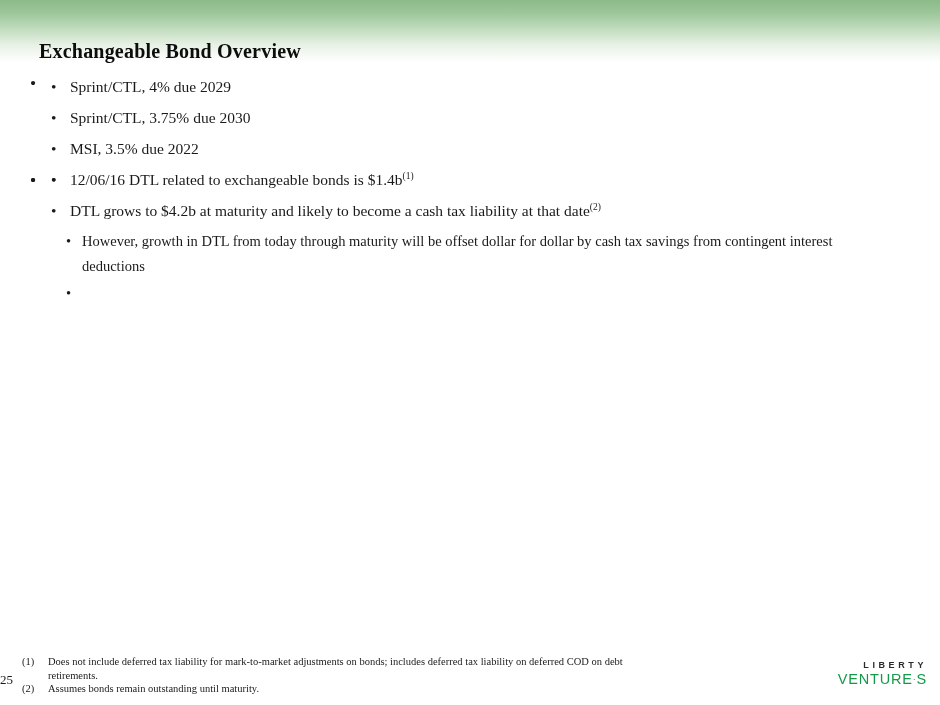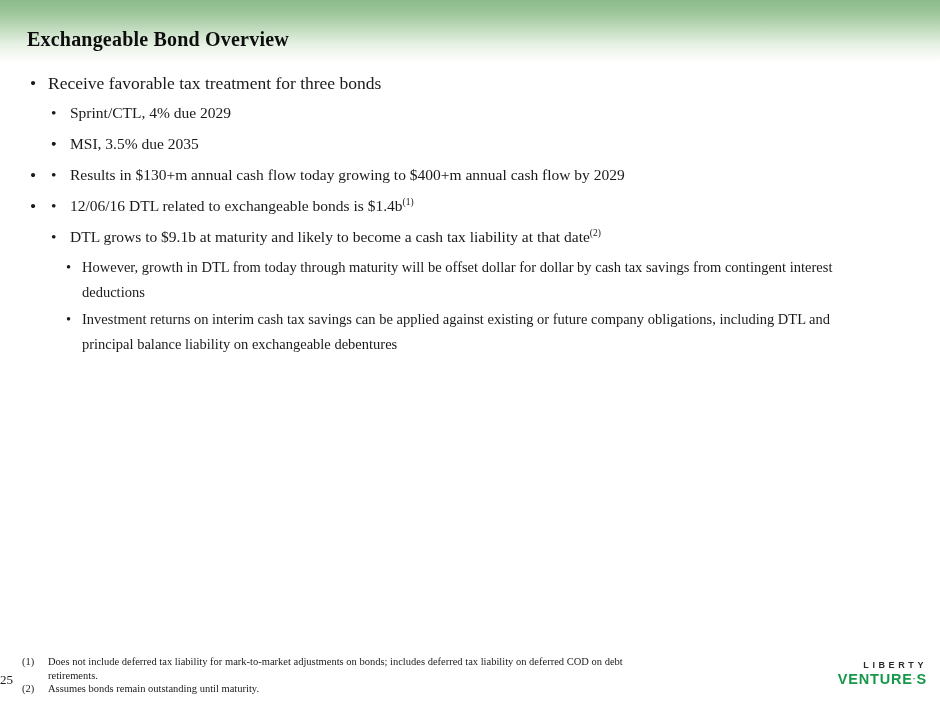--- a/index.html
+++ b/index.html
@@ -6,21 +6,21 @@
   .slide {
     position:relative; width:940px; height:705px; background:#ffffff;
     font-family:"Liberation Serif","DejaVu Serif",serif; color:#1a1a1a;
     overflow:hidden;
   }
   .top-bar {
     position:absolute; top:0; left:0; width:940px; height:62px;
     background:linear-gradient(to bottom,#8cbb89 0%,#9ec79b 22%,#c3ddc0 48%,#e7f1e5 72%,#ffffff 100%);
   }
   .title {
-    position:absolute; top:28px; left:27px; margin:0;
+    position:absolute; top:28px; left:27px; margin:12px;
     font-size:20px; font-weight:bold; letter-spacing:0.2px; color:#0d0d0d;
   }
   .content {
     position:absolute; top:70px; left:0; width:905px;
     list-style:none; margin:0; padding:0;
   }
   .content li { position:relative; }
   .dot { position:absolute; top:0; }
   .l1 { font-size:17.5px; line-height:26px; margin:0 0 4px; padding-left:48px; }
   .l1 + .l1, .l2 + .l1 { margin-top:4px; }
@@ -41,72 +41,70 @@
     font-size:13px; color:#1a1a1a;
   }
   .logo {
     position:absolute; top:661px; right:13px; text-align:right;
     font-family:"Liberation Sans","DejaVu Sans",sans-serif; line-height:1;
   }
   .logo-liberty {
     font-size:9px; font-weight:600; letter-spacing:3.6px; color:#2b2b2b;
     margin-left:3px;
   }
-  .logo-ventures { margin-top:2px; font-size:14.5px; font-weight:bold; letter-spacing:0.8px; color:#16984a; }
+  .logo-ventures { margin-top:2px; font-size:14.5px; font-weight:normal; letter-spacing:0.8px; color:#16984a; }
   .logo-ventures .v-dot { font-size:9px; vertical-align:2px; }
 </style>
 </head>
 <body>
 
 <div class="slide">
   <div class="top-bar"></div>
 
   <h1 class="title">Exchangeable Bond Overview</h1>
 
   <ul class="content">
     <li class="l1">
       <span class="dot">•</span>
-      <span>Receive favorable tax treatment for three bonds</span>
     </li>
     <li class="l2">
       <span class="dot">•</span>
       <span>Sprint/CTL, 4% due 2029</span>
     </li>
     <li class="l2">
       <span class="dot">•</span>
+      <span>Sprint/CTL, 3.75% due 2030</span>
     </li>
     <li class="l2">
       <span class="dot">•</span>
-      <span>MSI, 3.5% due 2035</span>
+      <span>MSI, 3.5% due 2022</span>
     </li>
     <li class="l1">
       <span class="dot">•</span>
     </li>
     <li class="l2">
       <span class="dot">•</span>
-      <span>Results in $130+m annual cash flow today growing to $400+m annual cash flow by 2029</span>
     </li>
     <li class="l1">
       <span class="dot">•</span>
     </li>
     <li class="l2">
       <span class="dot">•</span>
       <span>12/06/16 DTL related to exchangeable bonds is $1.4b</span><sup>(1)</sup>
     </li>
     <li class="l2">
       <span class="dot">•</span>
-      <span>DTL grows to $9.1b at maturity and likely to become a cash tax liability at that date</span><sup>(2)</sup>
+      <span>DTL grows to $4.2b at maturity and likely to become a cash tax liability at that date</span><sup>(2)</sup>
     </li>
     <li class="l3">
       <span class="dot">•</span>
       <span>However, growth in DTL from today through maturity will be offset dollar for dollar by cash tax savings from contingent interest deductions</span>
     </li>
     <li class="l3">
       <span class="dot">•</span>
-      <span>Investment returns on interim cash tax savings can be applied against existing or future company obligations, including DTL and principal balance liability on exchangeable debentures</span>
     </li>
   </ul>
 
   <div class="footnotes">
     <div class="footnote">
       <span class="fn-num">(1)</span>
       <span>Does not include deferred tax liability for mark-to-market adjustments on bonds; includes deferred tax liability on deferred COD on debt retirements.</span>
     </div>
     <div class="footnote">
       <span class="fn-num">(2)</span>

